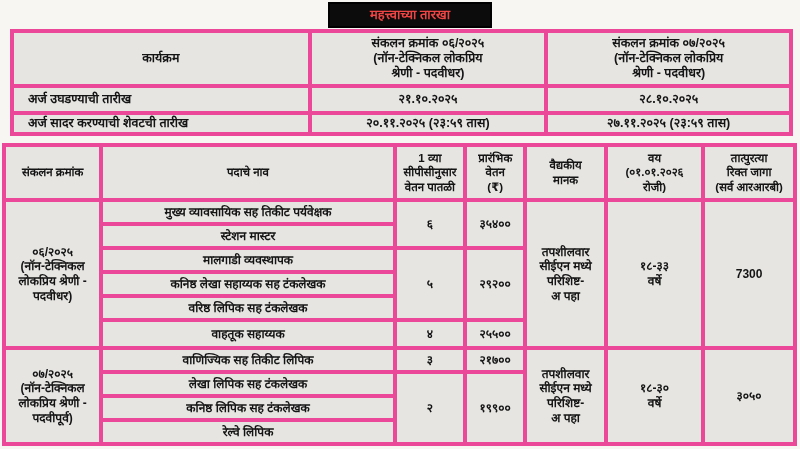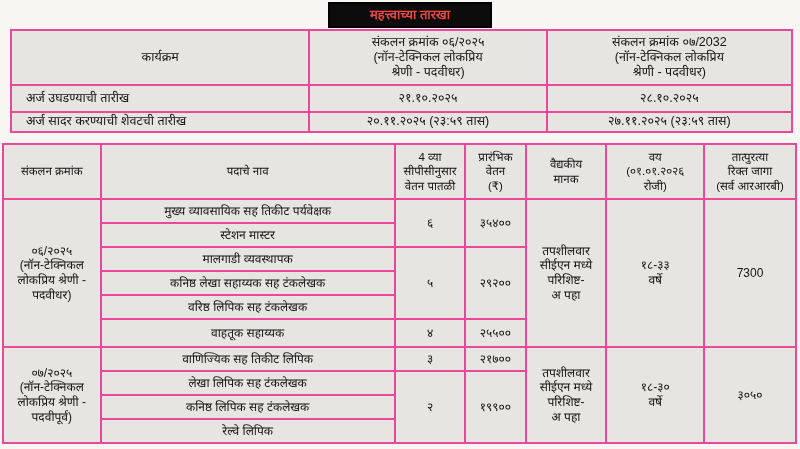--- a/index.html
+++ b/index.html
@@ -11,23 +11,23 @@
   }
   .title-box{
     position:absolute;top:2px;left:328px;width:160px;
     background:#0c0c0c;color:#ef4444;
     border:2px solid #000;
     font-size:13px;font-weight:bold;text-align:center;
     padding:1px 0 3px 0;
   }
   table{border-collapse:collapse;table-layout:fixed;}
   td,th{
-    border:2px solid #ec4899;
+    border:4px solid #ec4899;
     background:#e6e5e2;
-    font-weight:normal;
+    font-weight:bold;
     text-align:center;vertical-align:middle;
     white-space:pre-line;
     padding:1px 3px;
     line-height:1.22;
   }
   .t1{position:absolute;top:29px;left:10px;width:783px;}
   .t1 th{font-size:12.5px;}
   .t1 td{font-size:12.5px;}
   .t1 td.label{text-align:left;padding-left:14px;margin-top:11px;}
   .t2{position:absolute;top:143px;left:2px;width:795px;}
@@ -46,21 +46,21 @@
     <col style="width:38.2%">
       <col style="width:30.4%">
       <col style="width:31.4%">
   </colgroup>
   <tbody>
       <tr style="height:55px;">
     <th>कार्यक्रम</th>
     <th>संकलन क्रमांक ०६/२०२५
 (नॉन-टेक्निकल लोकप्रिय
 श्रेणी - पदवीधर)</th>
-    <th>संकलन क्रमांक ०७/2032
+    <th>संकलन क्रमांक ०७/२०२५
 (नॉन-टेक्निकल लोकप्रिय
 श्रेणी - पदवीधर)</th>
   </tr>
   <tr style="height:27px;">
     <td class="label">अर्ज उघडण्याची तारीख</td>
     <td>२१.१०.२०२५</td>
     <td>२८.१०.२०२५</td>
   </tr>
   <tr style="height:20px;">
     <td class="label">अर्ज सादर करण्याची शेवटची तारीख</td>
@@ -77,21 +77,21 @@
       <col style="width:8.9%">
     <col style="width:7.6%">
       <col style="width:10.2%">
       <col style="width:12.3%">
     <col style="width:11.6%">
   </colgroup>
   <tbody>
       <tr style="height:55px;">
     <th>संकलन क्रमांक</th>
     <th>पदाचे नाव</th>
-    <th>4 व्या
+    <th>1 व्या
 सीपीसीनुसार
 वेतन पातळी</th>
     <th>प्रारंभिक
 वेतन
 (₹)</th>
     <th>वैद्यकीय
 मानक</th>
     <th>वय
 (०१.०१.२०२६
 रोजी)</th>

